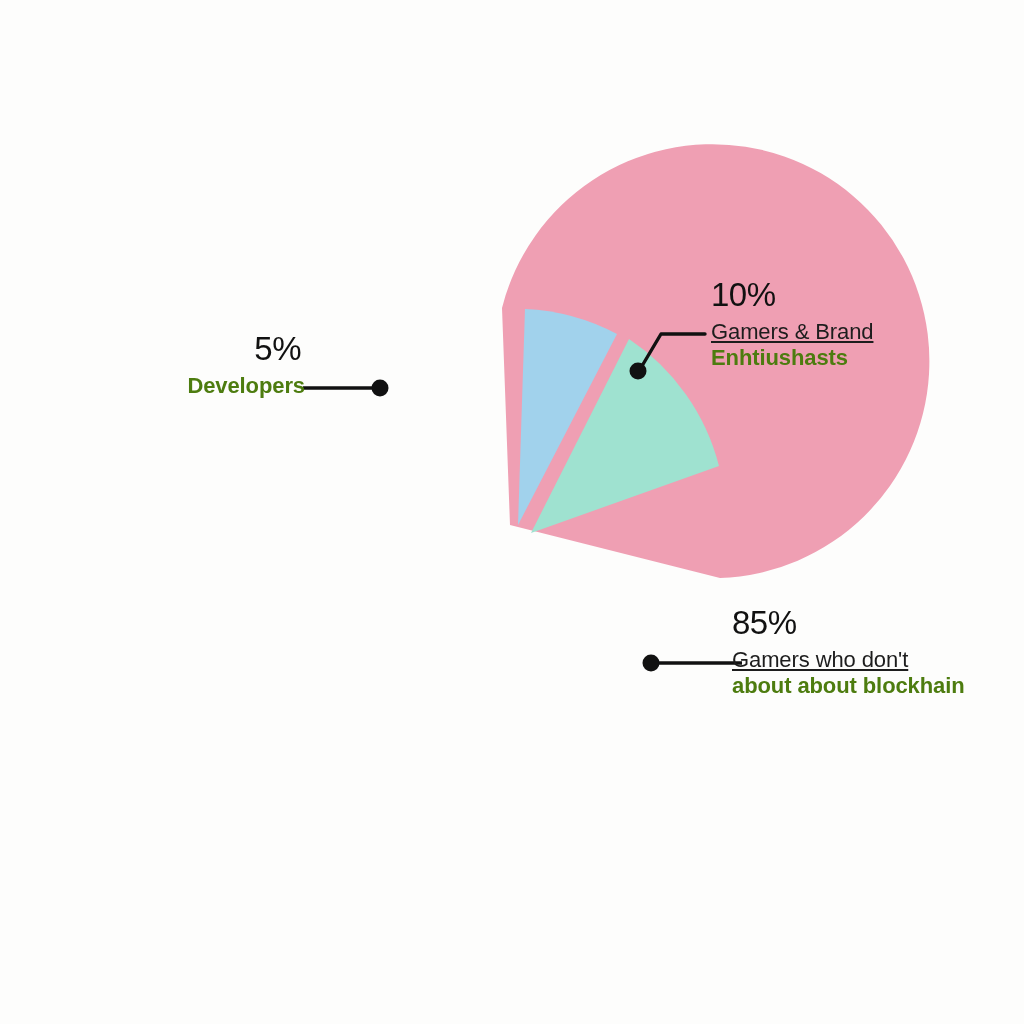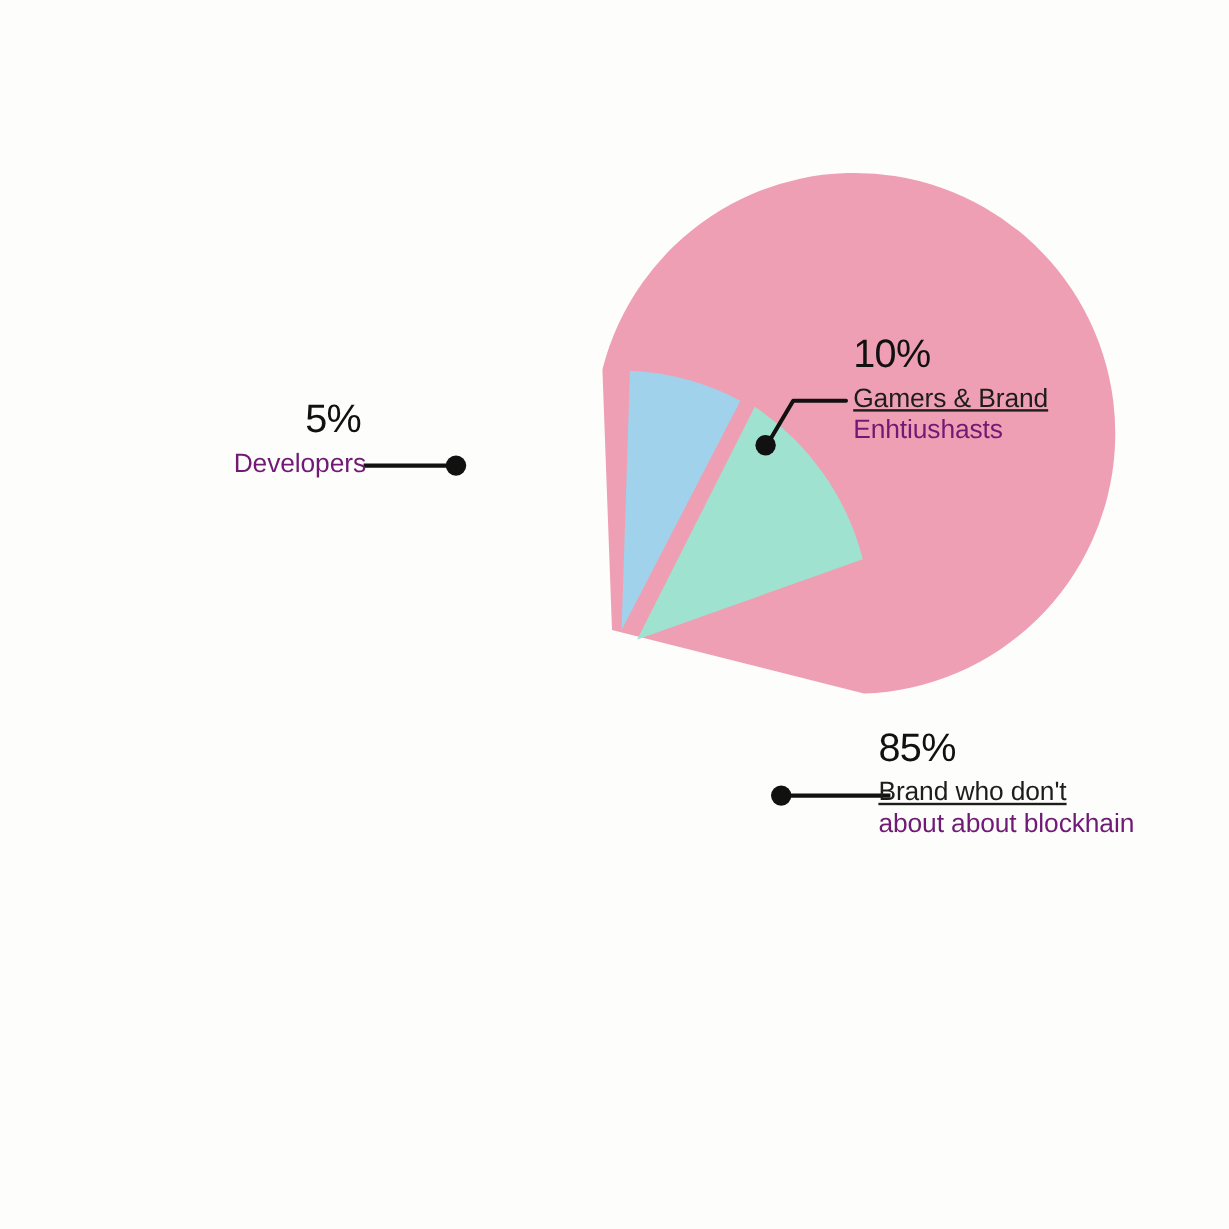--- a/index.html
+++ b/index.html
@@ -42,23 +42,23 @@
   .callout .lbl {
     font-size: 22px;
     font-weight: normal;
     display: block;
     color: #1d1d1d;
     letter-spacing: -0.1px;
     text-decoration: underline;
   }
   .callout .lbl2 {
     font-size: 22px;
-    font-weight: normal;
+    font-weight: bold;
     display: block;
-    color: #701a75;
+    color: #4d7c0f;
     letter-spacing: -0.1px;
   }
   
   #callout-dev {
     left: 110px;
     top: 330px;
     width: 195px;
     text-align: right;
   }
   #callout-dev .pct {
@@ -124,17 +124,17 @@
   </div>
 
   <div class="callout" id="callout-gamers">
     <span class="pct">10%</span>
     <span class="lbl">Gamers &amp; Brand</span>
     <span class="lbl2">Enhtiushasts</span>
   </div>
 
   <div class="callout" id="callout-users">
     <span class="pct">85%</span>
-    <span class="lbl">Brand who don't</span>
+    <span class="lbl">Gamers who don't</span>
     <span class="lbl2">about about blockhain</span>
   </div>
 
 </div>
 
 </body></html>

